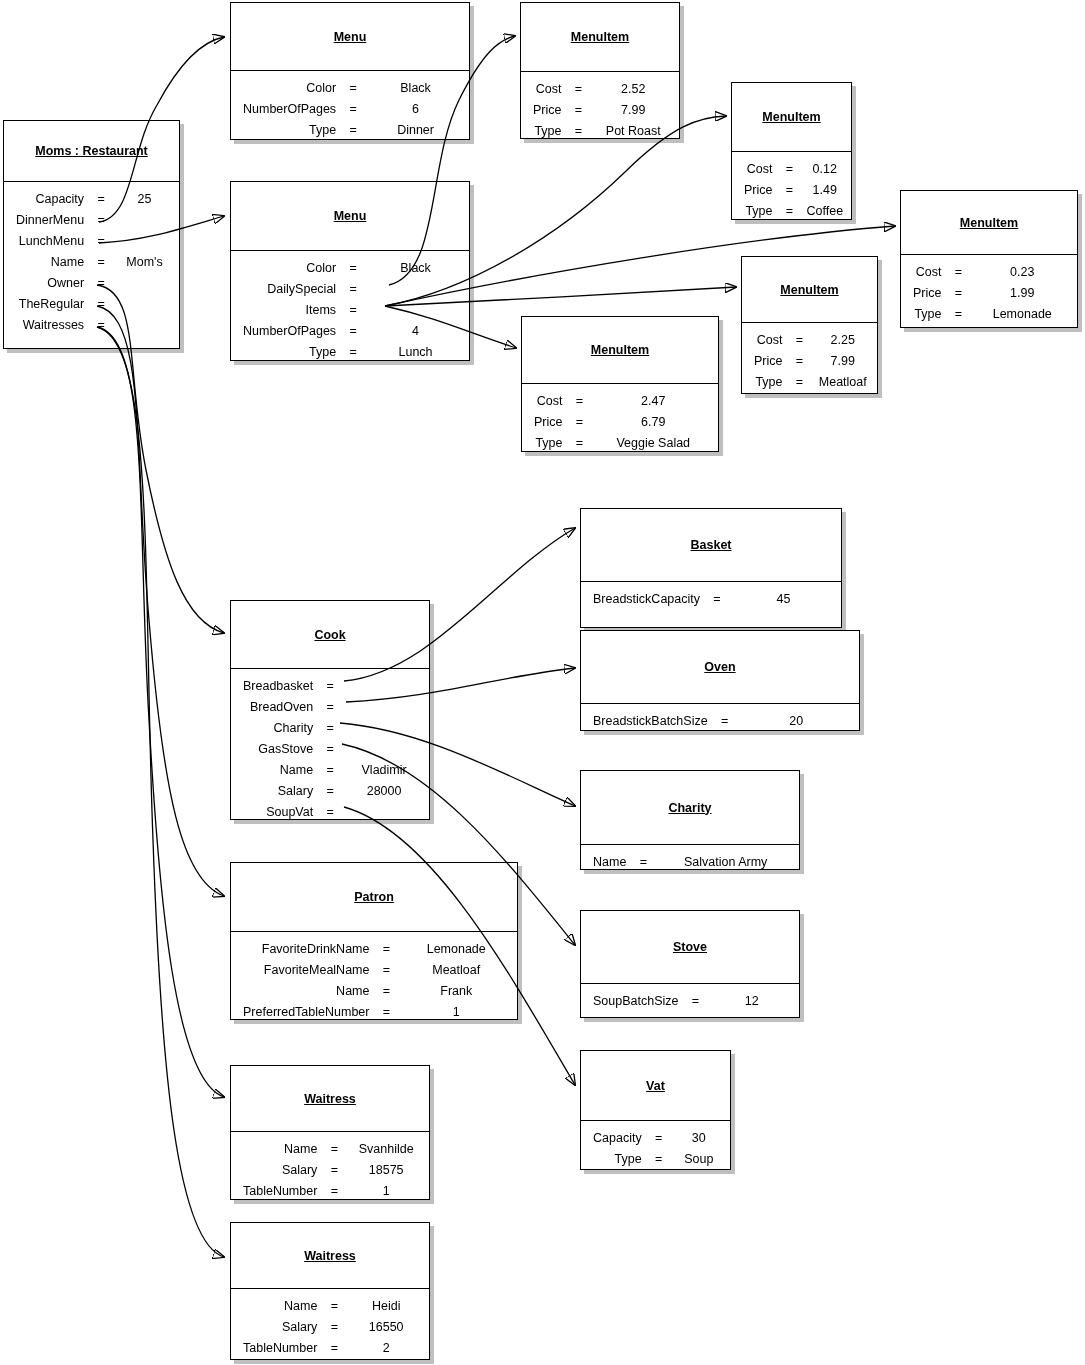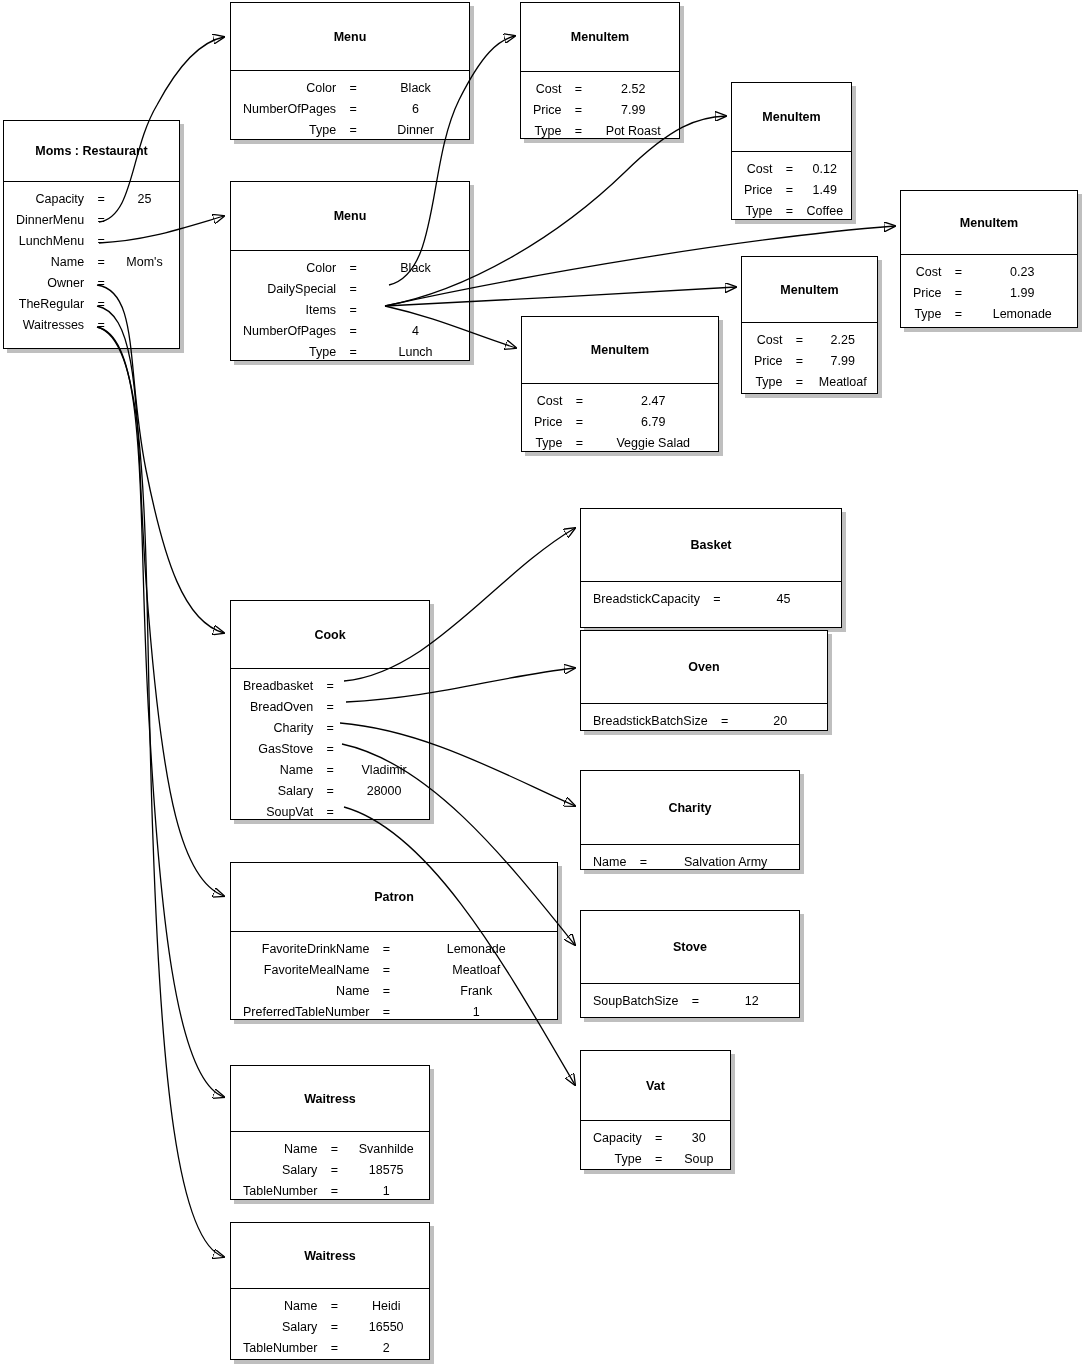--- a/index.html
+++ b/index.html
@@ -18,21 +18,21 @@
     border:1.5px solid #000;
     box-shadow:4px 4px 0 0 #bfbfbf;
     z-index:1;
   }
   .hdr {
     box-sizing:border-box;
     height:var(--hh);
     border-bottom:1.5px solid #000;
     display:flex; align-items:center; justify-content:center;
   }
-  .title { font-weight:bold; white-space:nowrap; }
+  .title { font-weight:bold; text-decoration:underline; white-space:nowrap; }
   .rows {
     display:grid;
     grid-template-columns:auto 34px 1fr;
     grid-auto-rows:21px;
     align-items:center;
     padding:6px 8px 1px 12px;
   }
   .an { text-align:right; white-space:nowrap; }
   .ae { text-align:center; }
   .av { text-align:center; white-space:nowrap; }
@@ -42,23 +42,23 @@
   #bx-moms               { left:3px;   top:120px;  width:177px; height:229px; --hh:61px; }
   #bx-menu_dinner        { left:230px; top:2px;    width:240px; height:138px; --hh:68px; }
   #bx-menuitem_potroast  { left:520px; top:2px;    width:160px; height:137px; --hh:69px; }
   #bx-menuitem_coffee    { left:731px; top:82px;   width:121px; height:138px; --hh:69px; }
   #bx-menu_lunch         { left:230px; top:181px;  width:240px; height:180px; --hh:69px; }
   #bx-menuitem_lemonade  { left:900px; top:190px;  width:178px; height:138px; --hh:64px; }
   #bx-menuitem_meatloaf  { left:741px; top:256px;  width:137px; height:138px; --hh:66px; }
   #bx-menuitem_veggiesalad { left:521px; top:316px; width:198px; height:136px; --hh:67px; }
   #bx-basket             { left:580px; top:508px;  width:262px; height:120px; --hh:73px; }
   #bx-cook               { left:230px; top:600px;  width:200px; height:220px; --hh:68px; }
-  #bx-oven               { left:580px; top:630px;  width:248px; height:101px; --hh:73px; }
+  #bx-oven               { left:580px; top:630px;  width:280px; height:101px; --hh:73px; }
   #bx-charity            { left:580px; top:770px;  width:220px; height:100px; --hh:74px; }
-  #bx-patron             { left:230px; top:862px;  width:328px; height:158px; --hh:69px; }
+  #bx-patron             { left:230px; top:862px;  width:288px; height:158px; --hh:69px; }
   #bx-stove              { left:580px; top:910px;  width:220px; height:108px; --hh:73px; }
   #bx-vat                { left:580px; top:1050px; width:151px; height:120px; --hh:70px; }
   #bx-waitress_svanhilde { left:230px; top:1065px; width:200px; height:135px; --hh:66px; }
   #bx-waitress_heidi     { left:230px; top:1222px; width:200px; height:138px; --hh:66px; }
 </style>
 </head>
 <body>
 
 <div id="canvas">
 

